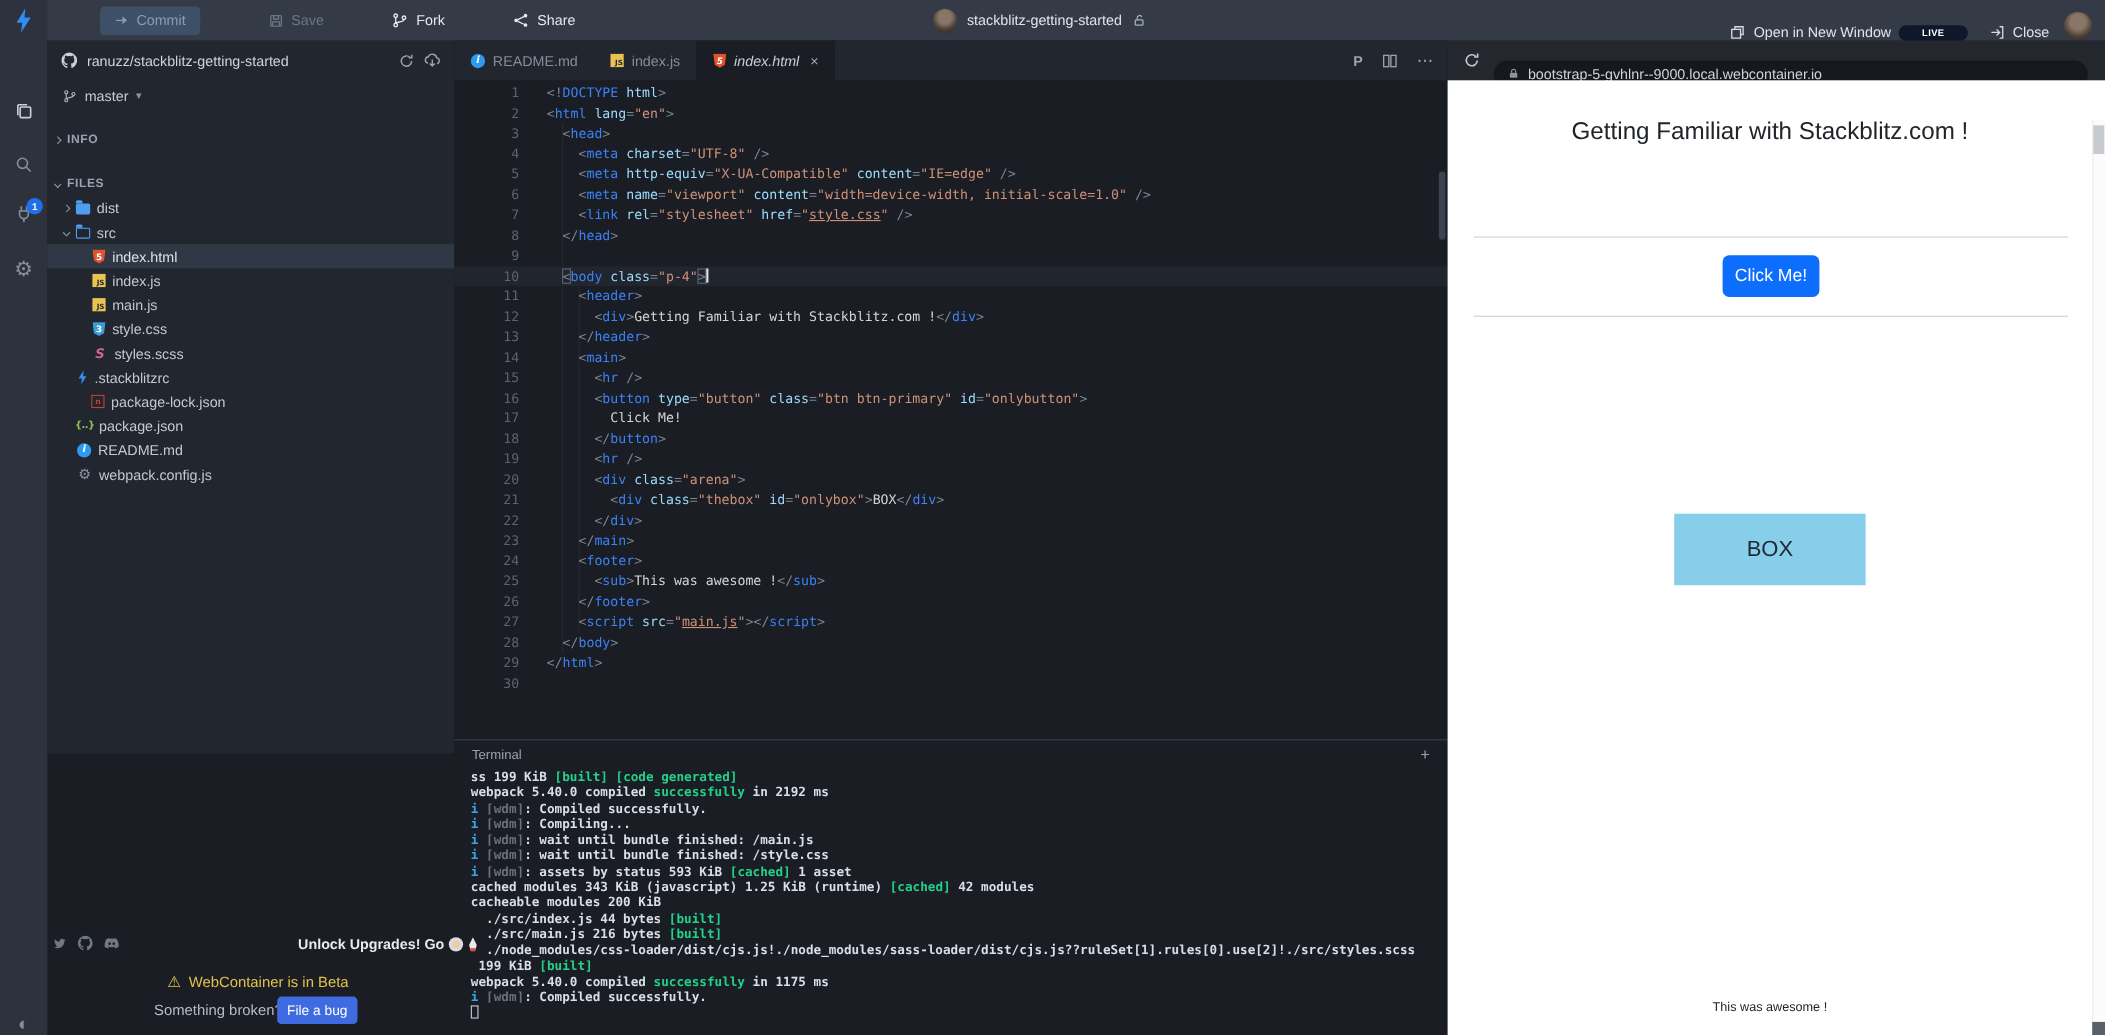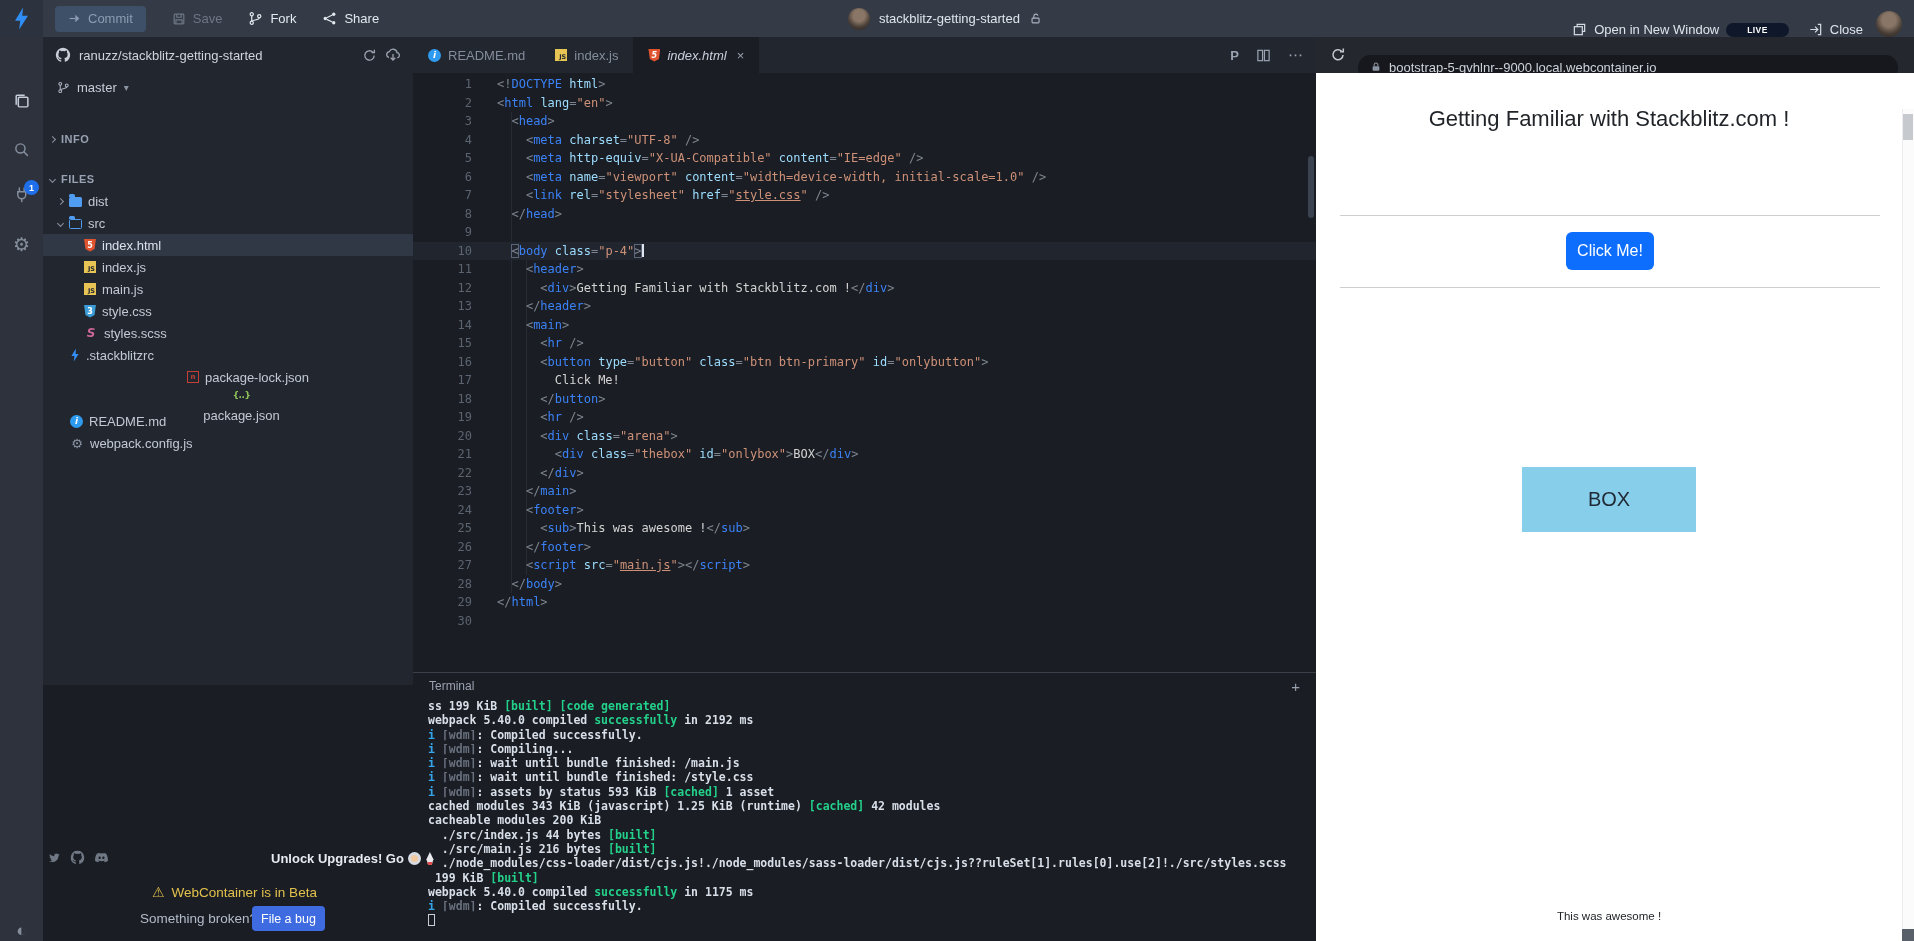--- a/index.html
+++ b/index.html
@@ -1,21 +1,21 @@
 <!DOCTYPE html>
 <html><head>
 <meta charset="utf-8">
 <style>
   * { margin:0; padding:0; box-sizing:border-box; }
   html,body { width:1914px; height:941px; overflow:hidden; background:#1a1d23;
     font-family:"Liberation Sans",sans-serif; }
 
   
   #header { position:absolute; left:0; top:0; width:1914px; height:37px; background:#343a46;
-    display:flex; align-items:center; color:#dfe4ec; font-size:13px; }
+    display:flex; align-items:center; color:#dfe4ec; font-size:13px;gap:36px; }
   #logo-box { width:43px; height:37px; background:#2d333e; display:flex; align-items:center; justify-content:center; }
   .logo-bolt { width:13px; height:22px; background:#2f8df5;
     clip-path:polygon(62% 0,0 60%,40% 60%,32% 100%,100% 38%,56% 38%); }
   .hbtn { display:flex; align-items:center; gap:7px; margin-left:26px; cursor:default; white-space:nowrap; }
   #commit-btn { margin-left:12px; background:#3d5068; color:#8c9bb2; border-radius:4px; height:26px; padding:0 13px; }
   #save-btn { color:#6d7685; }
   #fork-btn,#share-btn { color:#e4e8ef; }
   #title-group { position:absolute; left:848px; top:0; height:37px; display:flex; align-items:center; gap:9px; }
   .avatar { width:22px; height:22px; border-radius:50%;
     background:radial-gradient(circle at 50% 35%, #8a7667 0 32%, #4a4038 62%, #211e1a 100%); }
@@ -253,21 +253,21 @@
     <svg width="13" height="13" viewBox="0 0 16 16">
         <circle cx="4" cy="3.5" r="1.7" stroke="#aab2bf" fill="none" stroke-width="1.3"></circle>
         <circle cx="4" cy="12.5" r="1.7" stroke="#aab2bf" fill="none" stroke-width="1.3"></circle>
         <circle cx="12" cy="5.5" r="1.7" stroke="#aab2bf" fill="none" stroke-width="1.3"></circle>
         <path d="M4 5.2v5.6M12 7.2c0 3-8 1.8-8 4.1" stroke="#aab2bf" fill="none" stroke-width="1.3"></path>
       </svg>
     <span>master</span>
     <span class="caret-glyph">▾</span>
   </div>
   <div id="tree">
-      <div class="trow sect" style="margin-top: 16px;">
+      <div class="trow sect" style="margin-top: 4px;">
         <span class="chev r"></span>
         <span>INFO</span>
       </div>
       <div class="trow sect" style="margin-top: 18px;">
         <span class="chev d"></span>
         <span>FILES</span>
       </div>
       <div class="trow" style="padding-left: 15px;">
         <span class="chev r"></span>
         <span class="fi fi-folder"></span>
@@ -295,25 +295,25 @@
         <span>style.css</span>
       </div>
       <div class="trow" style="padding-left: 41px;">
         <span class="fi fi-sass"></span>
         <span>styles.scss</span>
       </div>
       <div class="trow" style="padding-left: 27px;">
         <span class="fi fi-bolt"></span>
         <span>.stackblitzrc</span>
       </div>
-      <div class="trow" style="padding-left: 40px; justify-content: center;">
+      <div class="trow" style="padding-left: 40px;">
         <span class="fi fi-npm"></span>
         <span>package-lock.json</span>
       </div>
-      <div class="trow" style="padding-left: 27px; flex-direction: column;">
+      <div class="trow" style="padding-left: 27px;">
         <span class="fi fi-braces"></span>
         <span>package.json</span>
       </div>
       <div class="trow" style="padding-left: 27px;">
         <span class="fi fi-info"></span>
         <span>README.md</span>
       </div>
       <div class="trow" style="padding-left: 27px;">
         <span class="fi fi-gear"></span>
         <span>webpack.config.js</span>

